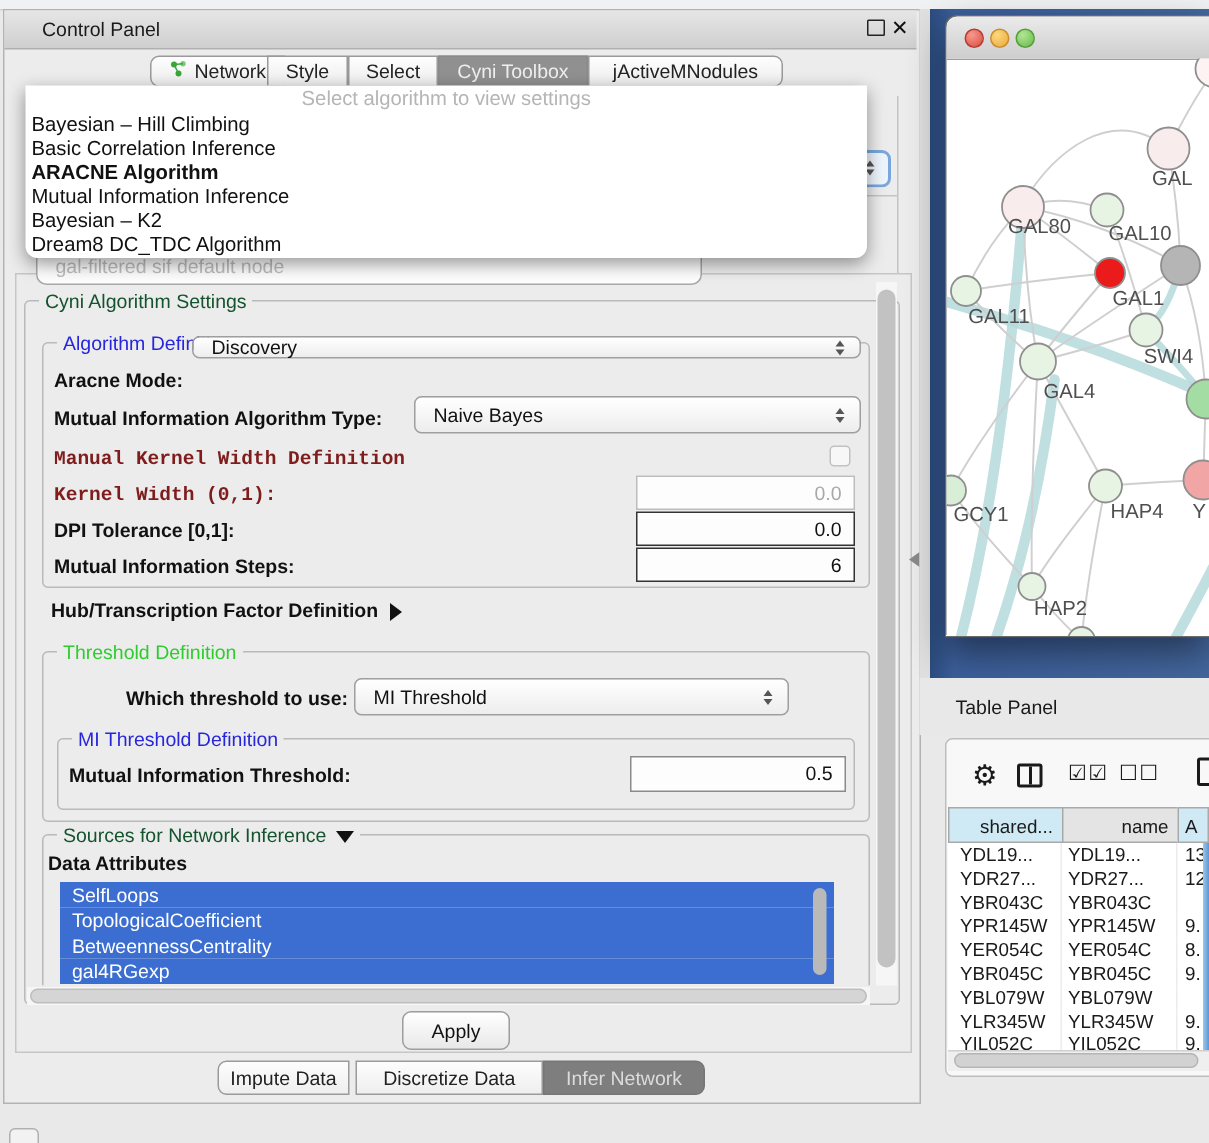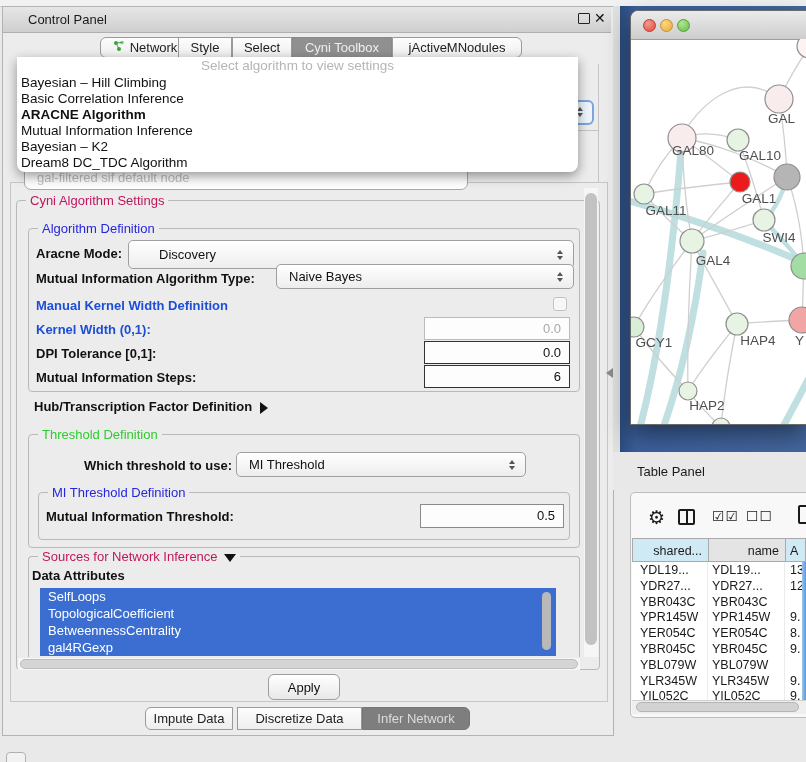--- a/index.html
+++ b/index.html
@@ -23,25 +23,25 @@
   .dd-item.bold{font-weight:bold;}
   
   .combo-frag{left:572px;top:100px;width:22px;height:25px;border:2px solid #79a6dc;border-left:none;border-radius:0 6px 6px 0;background:#eef4fb;z-index:2;box-sizing:border-box;}
   .etch-v{left:598px;top:64px;width:1px;height:118px;background:#c4c4c4;z-index:2;}
   .etch-h{left:578px;top:130px;width:20px;height:1px;background:#c4c4c4;z-index:2;}
   .combo-sliver{left:24px;top:162px;width:444px;height:28px;border:1px solid #a8a8a8;border-radius:7px;background:#fdfdfd;z-index:2;box-sizing:border-box;}
   .combo-sliver span{position:absolute;left:12px;top:7px;font-size:13px;color:#bdbdbd;}
   
   .settings-outer{left:10px;top:182px;width:598px;height:520px;background:#ececec;border:1px solid #c6c6c6;box-sizing:border-box;}
   .groupbox{border:1px solid #b9b9b9;border-radius:4px;box-sizing:border-box;}
-  .gtitle{position:absolute;background:#ececec;padding:0 4px;font-size:13px;color:#be185d;white-space:nowrap;}
+  .gtitle{position:absolute;background:#ececec;padding:0 4px;font-size:13px;color:#14532d;white-space:nowrap;}
   .gtitle.blue{color:#2626dd;}
   .gtitle.green{color:#2ecc2e;}
   .flabel{font-size:13px;font-weight:bold;color:#111;white-space:nowrap;}
-  .flabel.dis{color:#1d4ed8;}
+  .flabel.dis{color:#7f1d1d;font-family:Liberation Mono, monospace;}
   .combo{border:1px solid #9f9f9f;border-radius:5px;background:linear-gradient(#ffffff,#ededed);box-sizing:border-box;display:flex;align-items:center;}
   .combo .cval{flex:1;padding-left:12px;font-size:13px;color:#111;}
   .updown{width:18px;display:flex;flex-direction:column;align-items:center;gap:2px;margin-right:4px;}
   .updown i{display:block;width:0;height:0;border-left:3.5px solid transparent;border-right:3.5px solid transparent;}
   .updown i.u{border-bottom:4px solid #555;}
   .updown i.d{border-top:4px solid #555;}
   .tfield{box-sizing:border-box;background:#fdfdfd;font-size:13px;color:#111;text-align:right;padding:3px 8px 0 0;}
   .tfield.dis{border:1px solid #bcbcbc;color:#a8a8a8;}
   .tfield.strong{border:1.5px solid #333;}
   .tfield.norm{border:1px solid #8a8a8a;}
@@ -161,21 +161,21 @@
 
   <div class="abs settings-outer"></div>
 
   <div class="abs groupbox" style="left:16px;top:200px;width:584px;height:470px;"></div>
   <div class="abs gtitle" style="left:26px;top:193px;">Cyni Algorithm Settings</div>
 
   <div class="abs groupbox" style="left:28px;top:228px;width:552px;height:164px;"></div>
   <div class="abs gtitle blue" style="left:38px;top:221px;">Algorithm Definition</div>
 
   <div class="abs flabel" style="left:36px;top:246px;">Aracne Mode:</div>
-  <div class="abs combo" style="left:128px;top:240px;width:446px;height:29px;padding-left:18px;">
+  <div class="abs combo" style="left:128px;top:224px;width:446px;height:15px;">
     <span class="cval">Discovery</span>
     <span class="updown">
         <i class="u"></i>
         <i class="d"></i>
       </span>
   </div>
 
   <div class="abs flabel" style="left:36px;top:271px;">Mutual Information Algorithm Type:</div>
   <div class="abs combo" style="left:276px;top:264px;width:298px;height:25px;">
     <span class="cval">Naive Bayes</span>

